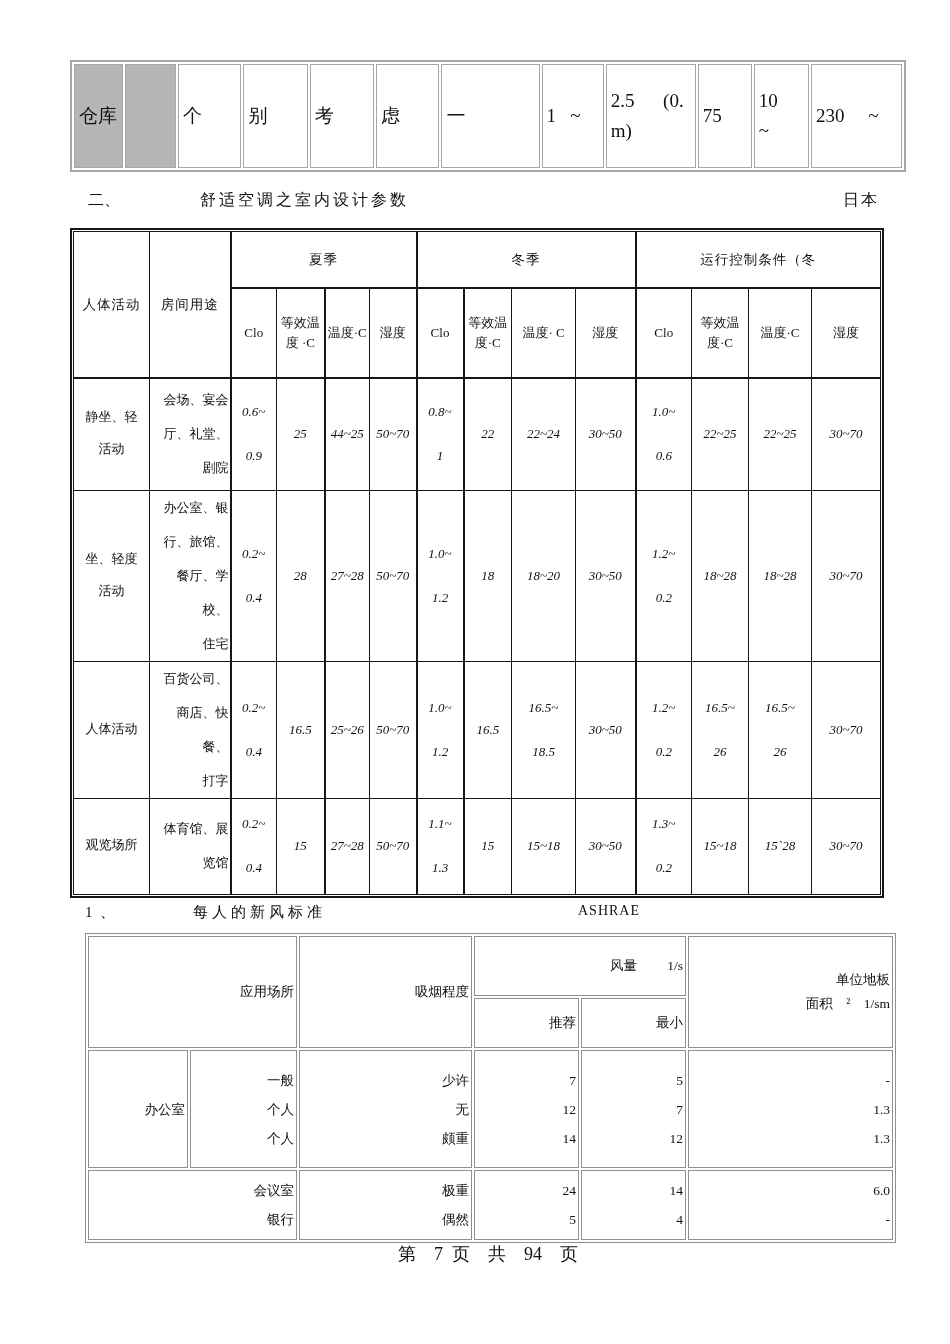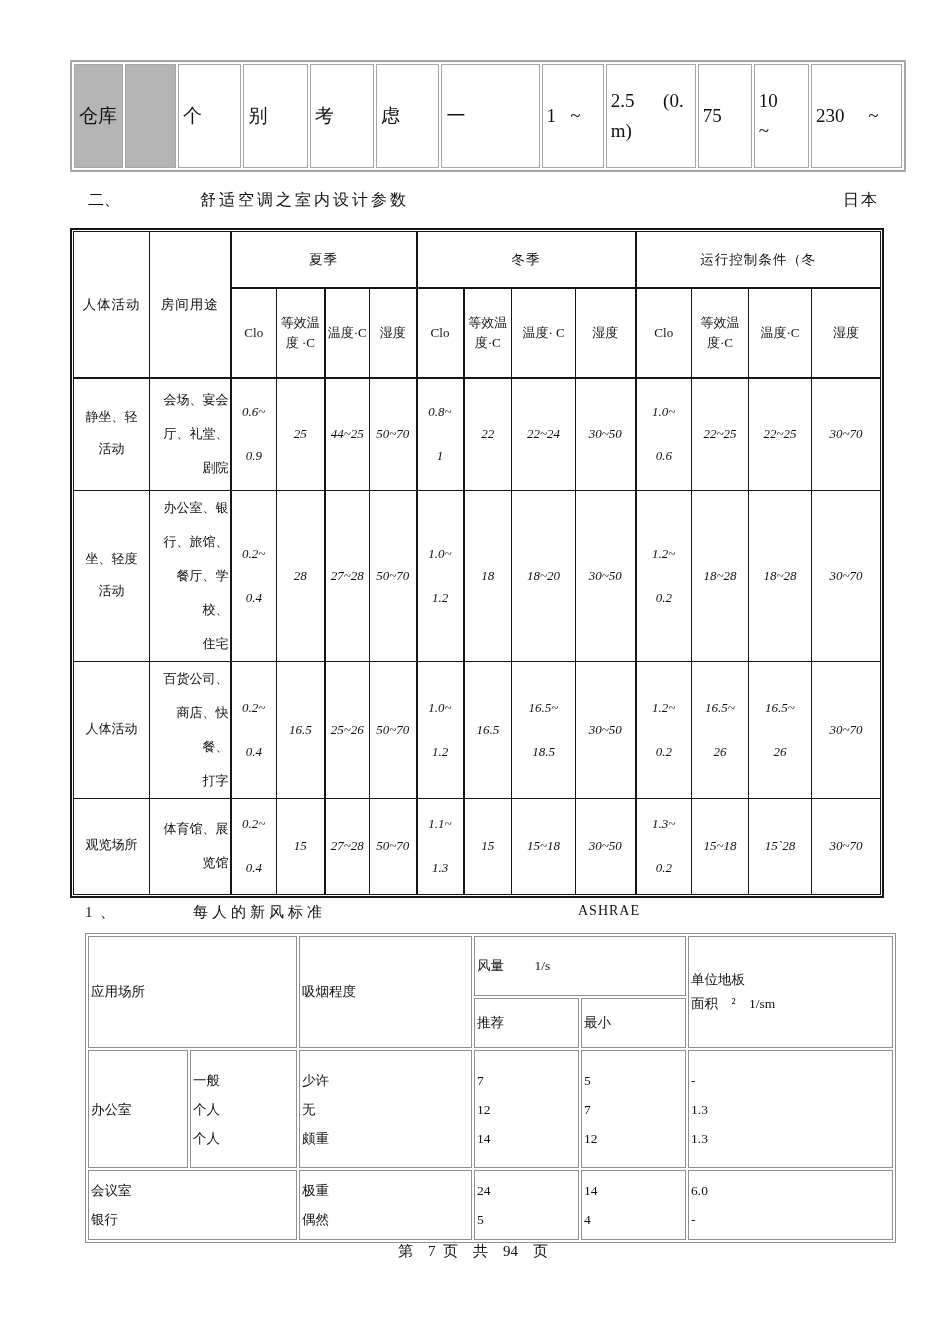--- a/index.html
+++ b/index.html
@@ -47,27 +47,27 @@
   .t-main td.val{white-space:pre-line;line-height:44px;font-style:italic;}
   .t-main td.activity{white-space:pre-line;line-height:32px;font-family:Liberation Mono, monospace;}
   .t-main td.rooms{white-space:pre-line;line-height:34px;text-align:right;padding-left:3px;}
   
   .t-fa{
     position:absolute;left:85px;top:933px;
     border-collapse:separate;border-spacing:2px;
     border:1px solid #8f8f8f;table-layout:fixed;width:795px;font-size:13.5px;
   }
   .t-fa td{
-    border:1px solid #8f8f8f;text-align:left;vertical-align:middle;
+    border:1px solid #8f8f8f;text-align:right;vertical-align:middle;
     white-space:pre-line;line-height:29px;padding:2px;
   }
   .t-fa td.hd{line-height:1.8;white-space:pre-wrap;}
   
   .footer{
-    position:absolute;left:398px;top:1242px;font-size:15px;white-space:pre;
+    position:absolute;left:398px;top:1242px;font-size:18px;white-space:pre;
   }
 </style>
 </head>
 <body>
 
 <div class="page">
 
   <table class="t-top">
     <colgroup>
       <col style="width:48px">

